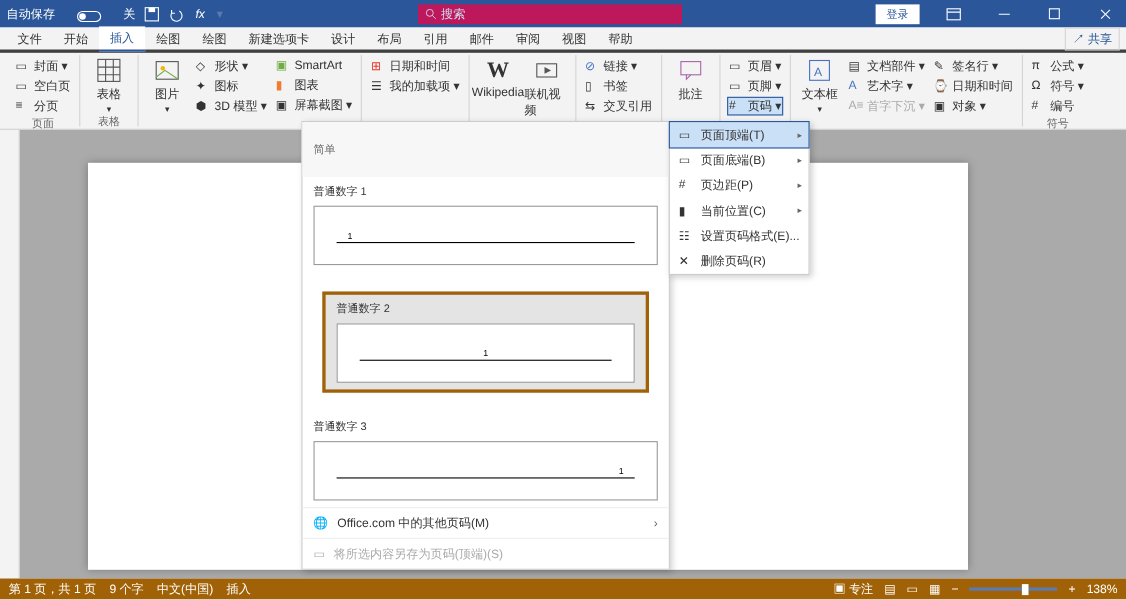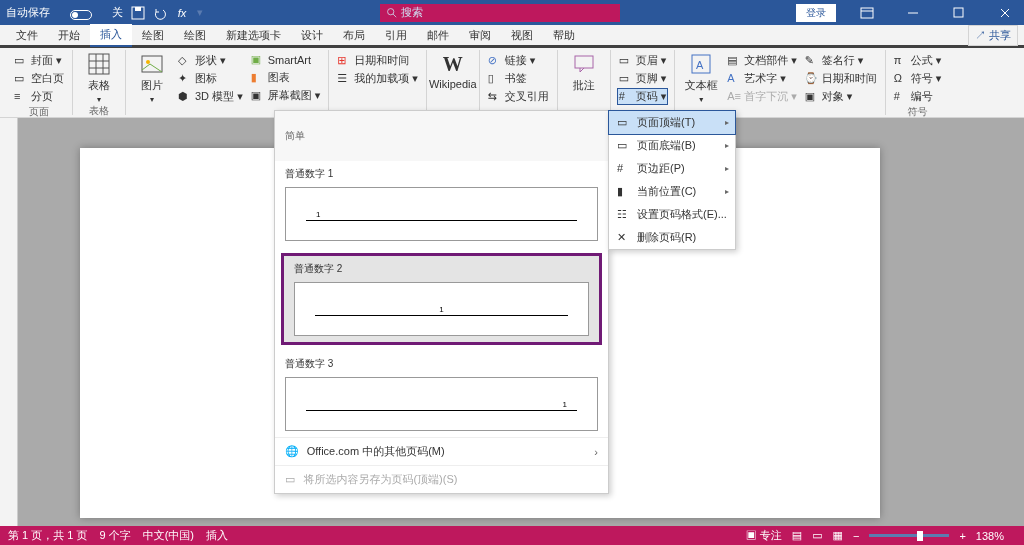--- a/index.html
+++ b/index.html
@@ -25,34 +25,34 @@
 .ribbon .big-btn{width:40px;display:flex;flex-direction:column;align-items:center;gap:2px;color:#333}
 .ribbon .big-btn .ico{width:24px;height:24px;display:flex;align-items:center;justify-content:center}
 .ribbon .small-btns{display:flex;flex-direction:column;gap:1px}
 .ribbon .small-btn{display:flex;align-items:center;gap:3px;padding:1px 2px;color:#333;white-space:nowrap}
 .ribbon .small-btn .ico{width:14px;height:14px}
 .ribbon .small-btn.active{background:#c9e0f7;border:1px solid #2b579a;padding:0 1px}
 .doc-area{position:absolute;top:118px;left:0;right:0;bottom:19px;background:#aaa;display:flex}
 .vruler{width:18px;background:#f3f3f3;border-right:1px solid #ccc;font-size:7px;color:#666}
 .hruler{position:absolute;top:118px;left:18px;right:14px;height:14px;background:#f3f3f3;border-bottom:1px solid #ccc;font-size:7px;color:#666;display:flex;align-items:center;padding-left:60px;gap:3px;overflow:hidden;z-index:0}
 .page{position:absolute;left:80px;top:148px;width:800px;height:370px;background:#fff;box-shadow:0 0 8px rgba(0,0,0,0.3);z-index:0}
-.statusbar{position:absolute;bottom:0;left:0;right:0;height:19px;background:#be185d;color:#fff;display:flex;align-items:center;padding:0 8px;gap:12px;font-size:10px}
-.statusbar .right{position:absolute;right:20px;display:flex;align-items:center;gap:10px}
+.statusbar{position:absolute;bottom:0;left:0;right:0;height:19px;background:#a16207;color:#fff;display:flex;align-items:center;padding:0 8px;gap:12px;font-size:10px}
+.statusbar .right{position:absolute;right:8px;display:flex;align-items:center;gap:10px}
 .statusbar .zoom-slider{width:80px;height:3px;background:#5a7bb0;position:relative}
 .statusbar .zoom-slider::after{content:"";width:6px;height:10px;background:#fff;position:absolute;left:60%;top:-3px}
 
 .submenu1{position:absolute;left:608px;top:110px;width:128px;background:#fff;border:1px solid #ccc;box-shadow:2px 2px 6px rgba(0,0,0,0.2);z-index:30}
 .submenu1 .item{display:flex;align-items:center;gap:6px;padding:4px 8px;color:#333;position:relative}
 .submenu1 .item.hover{background:#c9e0f7;border:1px solid #2b579a;margin:-1px}
 .submenu1 .item .arrow{position:absolute;right:6px;font-size:8px;color:#666}
 .submenu1 .item .ico{width:14px;height:14px}
 .gallery{position:absolute;left:274px;top:110px;width:335px;background:#fff;border:1px solid #ccc;box-shadow:2px 2px 6px rgba(0,0,0,0.2);z-index:25}
 .gallery .head{padding:18px 10px;color:#666;font-size:10px;background:#f7f7f7}
 .gallery .entry{padding:6px 10px}
-.gallery .entry.highlight{border:3px solid #701a75;background:#e4e4e4;margin:6px}
+.gallery .entry.highlight{border:3px solid #a16207;background:#e4e4e4;margin:18px}
 .gallery .entry-label{font-size:10px;color:#333;margin-bottom:6px}
 .gallery .preview{border:1px solid #999;height:54px;position:relative;background:#fff}
 .gallery .preview .line{position:absolute;left:20px;right:20px;top:32px;border-bottom:1px solid #000}
 .gallery .preview .num{position:absolute;top:22px;font-size:8px}
 .gallery .footer-item{display:flex;align-items:center;gap:8px;padding:6px 10px;border-top:1px solid #eee;color:#333;position:relative}
 .gallery .footer-item.disabled{color:#aaa}
 .gallery .footer-item .arrow{position:absolute;right:10px;color:#666}
 svg{display:block}
 </style>
 </head>
@@ -211,20 +211,29 @@
       </div>
     </div>
     <div class="group-label">&nbsp;</div>
   </div>
   <div class="group">
     <div class="group-content">
       <div class="big-btn">
           <span class="ico" style="font-family:serif;font-size:20px;font-weight:bold">W</span>
           <span>Wikipedia</span>
         </div>
+      <div class="big-btn">
+          <span class="ico">
+            <svg width="24" height="24">
+              <rect x="3" y="6" width="18" height="12" fill="none" stroke="#555"></rect>
+              <path d="M10 9 L16 12 L10 15 Z" fill="#555"></path>
+            </svg>
+          </span>
+          <span>联机视频</span>
+        </div>
     </div>
     <div class="group-label">&nbsp;</div>
   </div>
   <div class="group">
     <div class="group-content">
       <div class="small-btns">
         <div class="small-btn"><span class="ico" style="color:#4472c4">⊘</span><span>链接</span> ▾</div>
         <div class="small-btn">
             <span class="ico">▯</span>
             <span>书签</span>

